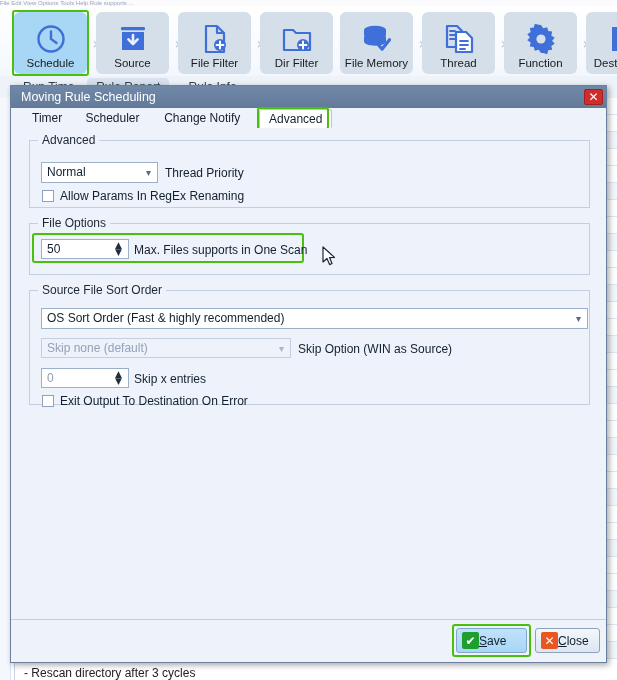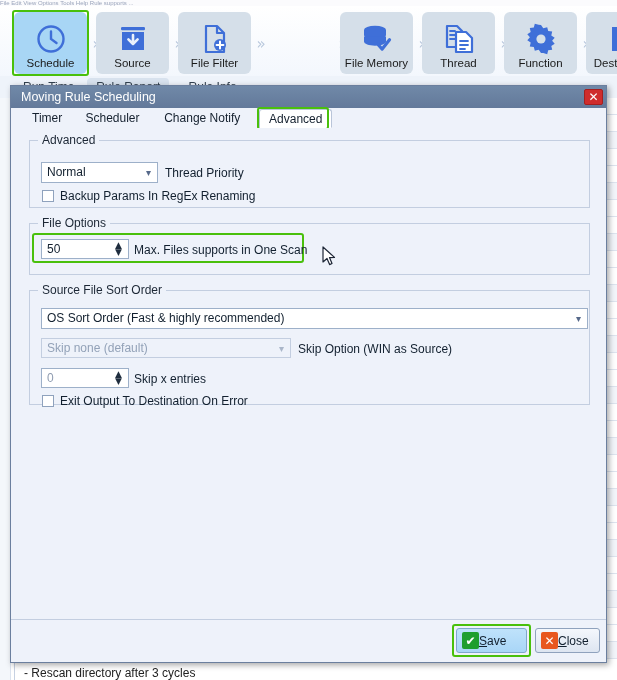--- a/index.html
+++ b/index.html
@@ -233,20 +233,30 @@
           <svg class="tb-ico" viewBox="0 0 32 32">
             <path d="M7 3h11l7 7v19H7z" fill="none" stroke="#3f6fd8" stroke-width="2.2" stroke-linejoin="round"></path>
             <path d="M18 3v7h7" fill="none" stroke="#3f6fd8" stroke-width="2.2" stroke-linejoin="round"></path>
             <circle cx="21" cy="22" r="6" fill="#3f6fd8"></circle>
             <path d="M21 18.6v6.8M17.6 22h6.8" stroke="#fff" stroke-width="2" stroke-linecap="round"></path>
           </svg>
         </span>
         <span class="lbl">File Filter</span>
       </div>
       <span class="tb-arrow" style="left: 254px;">»</span>
+      <div class="tb-item" style="left: 260px;">
+        <span style="margin-top: 4px;">
+          <svg class="tb-ico" viewBox="0 0 32 32">
+            <path d="M3 7h9l3 3h14v17H3z" fill="none" stroke="#3f6fd8" stroke-width="2.2" stroke-linejoin="round"></path>
+            <circle cx="22" cy="22" r="6" fill="#3f6fd8"></circle>
+            <path d="M22 18.6v6.8M18.6 22h6.8" stroke="#fff" stroke-width="2" stroke-linecap="round"></path>
+          </svg>
+        </span>
+        <span class="lbl">Dir Filter</span>
+      </div>
       <span class="tb-arrow" style="left: 336px;">»</span>
       <div class="tb-item" style="left: 340px;">
         <span style="margin-top: 4px;">
           <svg class="tb-ico" viewBox="0 0 32 32">
             <ellipse cx="14" cy="7" rx="11" ry="4.2" fill="#3f6fd8"></ellipse>
             <path d="M3 7v5c0 2.3 4.9 4.2 11 4.2S25 14.3 25 12V7z" fill="#3f6fd8"></path>
             <path d="M3 13.5v5c0 2.3 4.9 4.2 11 4.2S25 20.8 25 18.5v-5z" fill="#3f6fd8"></path>
             <path d="M17 21.5l4.2 4.6 7.3-9.4" fill="none" stroke="#3f6fd8" stroke-width="3.2" stroke-linecap="round" stroke-linejoin="round"></path>
           </svg>
         </span>
@@ -356,21 +366,21 @@
     </div>
 
     <div class="combo" style="left:30px;top:34px;width:117px;height:21px;">
       <span>Normal</span>
       <span class="carat">▾</span>
     </div>
     <span class="ctl-label" style="left:154px;top:38px;">Thread Priority</span>
 
     <div class="chk" style="left:31px;top:61px;">
       <span class="box"></span>
-      <span class="t">Backup Params In RegEx Renaming</span>
+      <span class="t">Allow Params In RegEx Renaming</span>
     </div>
 
     <div class="gbox" style="left:18px;top:95px;width:561px;height:52px;">
       <span class="legend">File Options</span>
     </div>
 
     <div class="sel-ring" style="left:21px;top:105px;width:272px;height:30px;"></div>
 
     <div class="spin" style="left:30px;top:111px;width:88px;height:20px;">
       <span>50</span>

